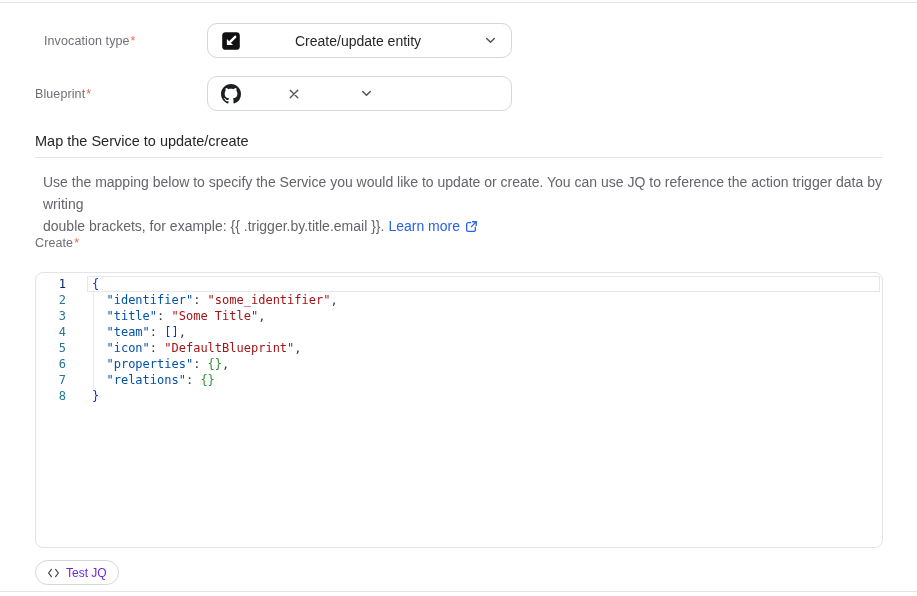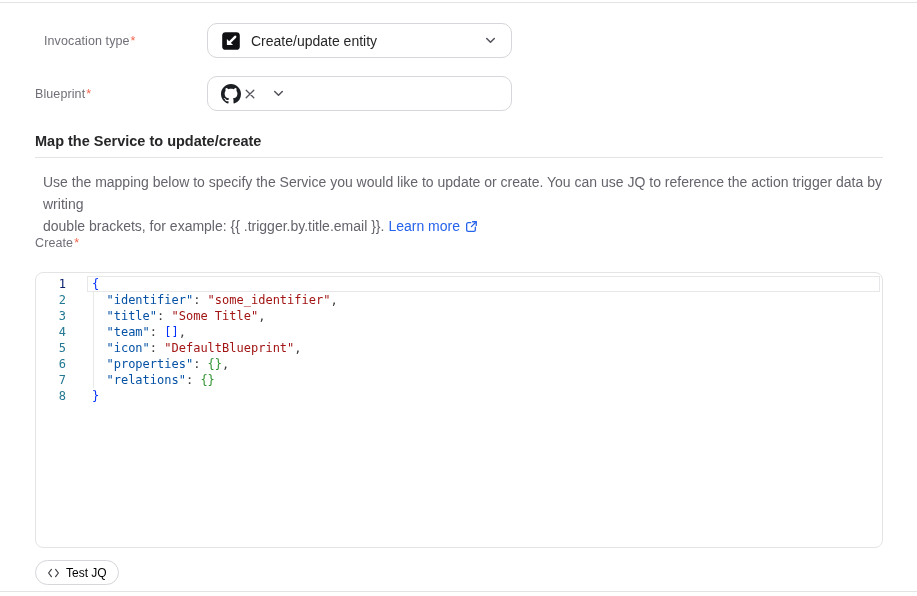--- a/index.html
+++ b/index.html
@@ -9,28 +9,28 @@
 
   .page { position:relative; width:917px; height:596px; }
 
   .divider { height:1px; background:var(--divider,#e4e4e7); }
 
   .field-label { font-size:12.5px; color:var(--label-text,#6f6f77); line-height:16px; letter-spacing:.1px; }
   .req { color:var(--required-asterisk,#f2654c); margin-left:1px; }
 
   .select-box { display:flex; align-items:center; width:305px; height:35px;
     border:1px solid var(--input-border,#d6d6db); border-radius:10px; background:#fff;
-    padding:0 12px 0 13px; cursor:pointer; }
+    padding:0 12px 0 13px; cursor:pointer;gap:44px; }
   .select-box .sel-icon { width:20px; height:20px; flex:none; display:flex; align-items:center; justify-content:center; }
   .select-box .sel-text { margin-left:10px; font-size:14px; color:var(--heading-text,#27272a); flex:1 1 auto;
     white-space:nowrap; overflow:hidden; }
   .icon-btn { display:flex; align-items:center; justify-content:center; width:18px; height:18px; flex:none; cursor:pointer; }
   .clear-x { margin-right:10px; }
 
-  .section-heading { font-size:14.5px; font-weight:700; color:var(--heading-text,#27272a); }
+  .section-heading { font-size:14.5px; font-weight:400; color:var(--heading-text,#27272a); }
 
   .desc { font-size:14px; color:var(--body-text,#64646c); line-height:22px; }
   .learn-more { color:var(--accent-link,#2563eb); text-decoration:none; cursor:pointer; margin-left:4px; }
   .ext-icon { display:inline-block; vertical-align:-2px; margin-left:5px; cursor:pointer; }
 
   .editor { width:848px; height:276px; border:1px solid var(--divider,#e4e4e7); border-radius:8px;
     background:#fff; position:relative; overflow:hidden;
     font-family:"DejaVu Sans Mono","Liberation Mono",monospace; font-size:12px; }
   .code-lines { padding-top:3px; }
   .code-row { display:flex; line-height:16px; height:16px; position:relative; }
@@ -43,21 +43,21 @@
   .indent-guide { position:absolute; left:57px; top:19px; width:1px; height:96px; background:#e8e8ea; }
 
   .tok-key { color:var(--token-key,#0451a5); }
   .tok-str { color:var(--token-string,#a31515); }
   .tok-punct { color:var(--token-punct,#3b3b3b); }
   .tok-b1 { color:var(--token-bracket-outer,#0431fa); }
   .tok-b2 { color:var(--token-bracket-inner,#319331); }
 
   .pill-btn { display:inline-flex; align-items:center; gap:6px; height:25px; padding:0 11px;
     border:1px solid var(--input-border,#d6d6db); border-radius:13px; background:#fff;
-    font-size:12px; color:#000000; cursor:pointer; font-family:inherit; }
+    font-size:12px; color:#6d28d9; cursor:pointer; font-family:inherit; }
 </style>
 </head>
 <body>
 
 <div class="page">
 
   <div class="divider abs" style="top:2px; left:0; width:917px;"></div>
 
   <div class="field-label abs" style="left:44px; top:33px;">
     <span>Invocation type</span><span class="req">*</span>

